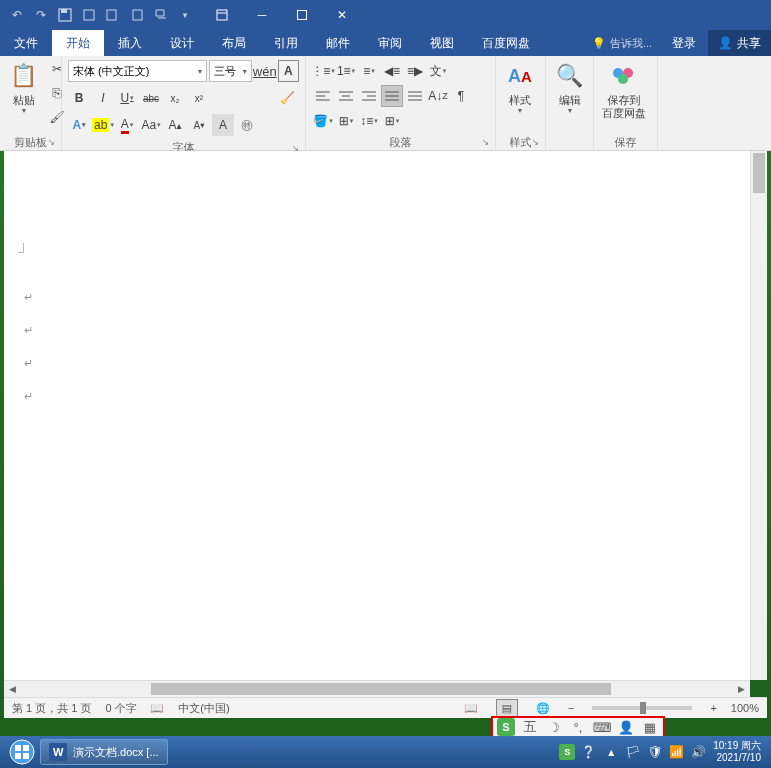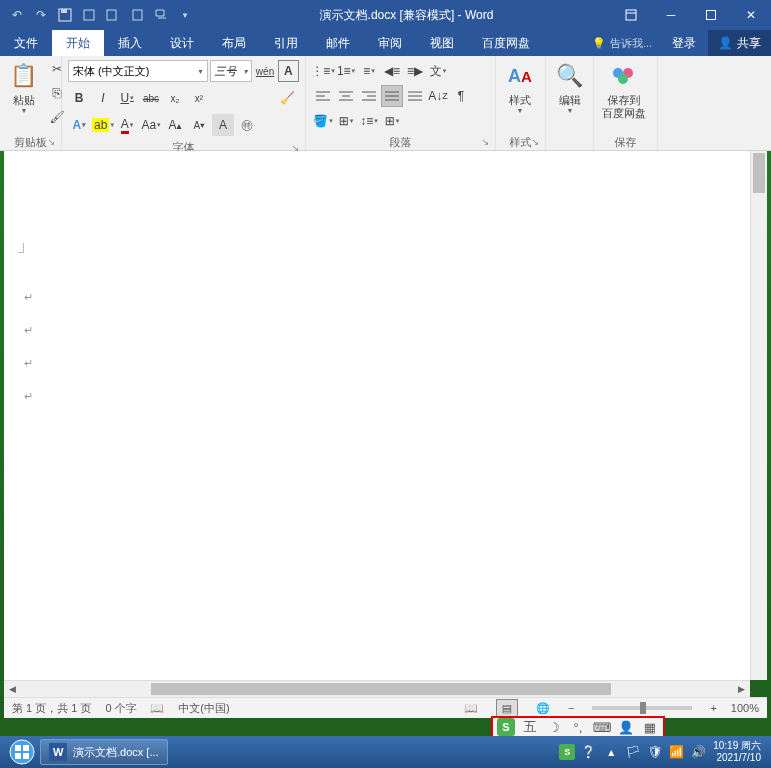--- a/index.html
+++ b/index.html
@@ -108,21 +108,20 @@
           <rect x="3" y="2" width="9" height="10" fill="none" stroke="#c8d4e8"></rect>
         </svg>
       </div>
     <div class="qat-btn">
         <svg width="14" height="14" viewBox="0 0 14 14">
           <path d="M2 2h8v6h-8z M4 10h8" fill="none" stroke="#c8d4e8"></path>
         </svg>
       </div>
     <div class="qat-btn" style="font-size:9px;">▾</div>
   </div>
-  <div class="title">演示文档.docx [兼容模式] - Word</div>
   <div class="winctrl">
     <div class="wbtn">
         <svg width="12" height="12" viewBox="0 0 12 12">
           <rect x="1" y="1" width="10" height="10" fill="none" stroke="#fff"></rect>
           <line x1="1" y1="4" x2="11" y2="4" stroke="#fff"></line>
         </svg>
       </div>
     <div class="wbtn">─</div>
     <div class="wbtn">
         <svg width="10" height="10" viewBox="0 0 10 10">
@@ -177,25 +176,25 @@
       </div>
   </div>
 
   <div class="group" style="width:244px;">
     <div class="body" style="flex-direction:column;align-items:stretch;gap:3px;padding:2px;">
       <div class="font-row">
         <div class="font-select" style="width:144px;">
             <span>宋体 (中文正文)</span>
             <span class="arr">▾</span>
           </div>
-        <div class="font-select" style="width:44px;font-style:italic;">
+        <div class="font-select" style="width:44px;">
             <span>三号</span>
             <span class="arr">▾</span>
           </div>
-        <div class="smallbtn" style="font-size:10px;text-decoration:underline;">wén</div>
+        <div class="smallbtn" style="font-size:13px;text-decoration:underline;">wén</div>
         <div class="smallbtn" style="border:1px solid #888;font-weight:bold;">A</div>
       </div>
       <div class="font-row">
         <div class="smallbtn" style="font-weight:bold;">B</div>
         <div class="smallbtn" style="font-style:italic;">I</div>
         <div class="smallbtn" style="text-decoration:underline;">
             <span>U</span>
             <span class="smalldrp">▾</span>
           </div>
         <div class="smallbtn" style="text-decoration:line-through;font-size:10px;">abc</div>

